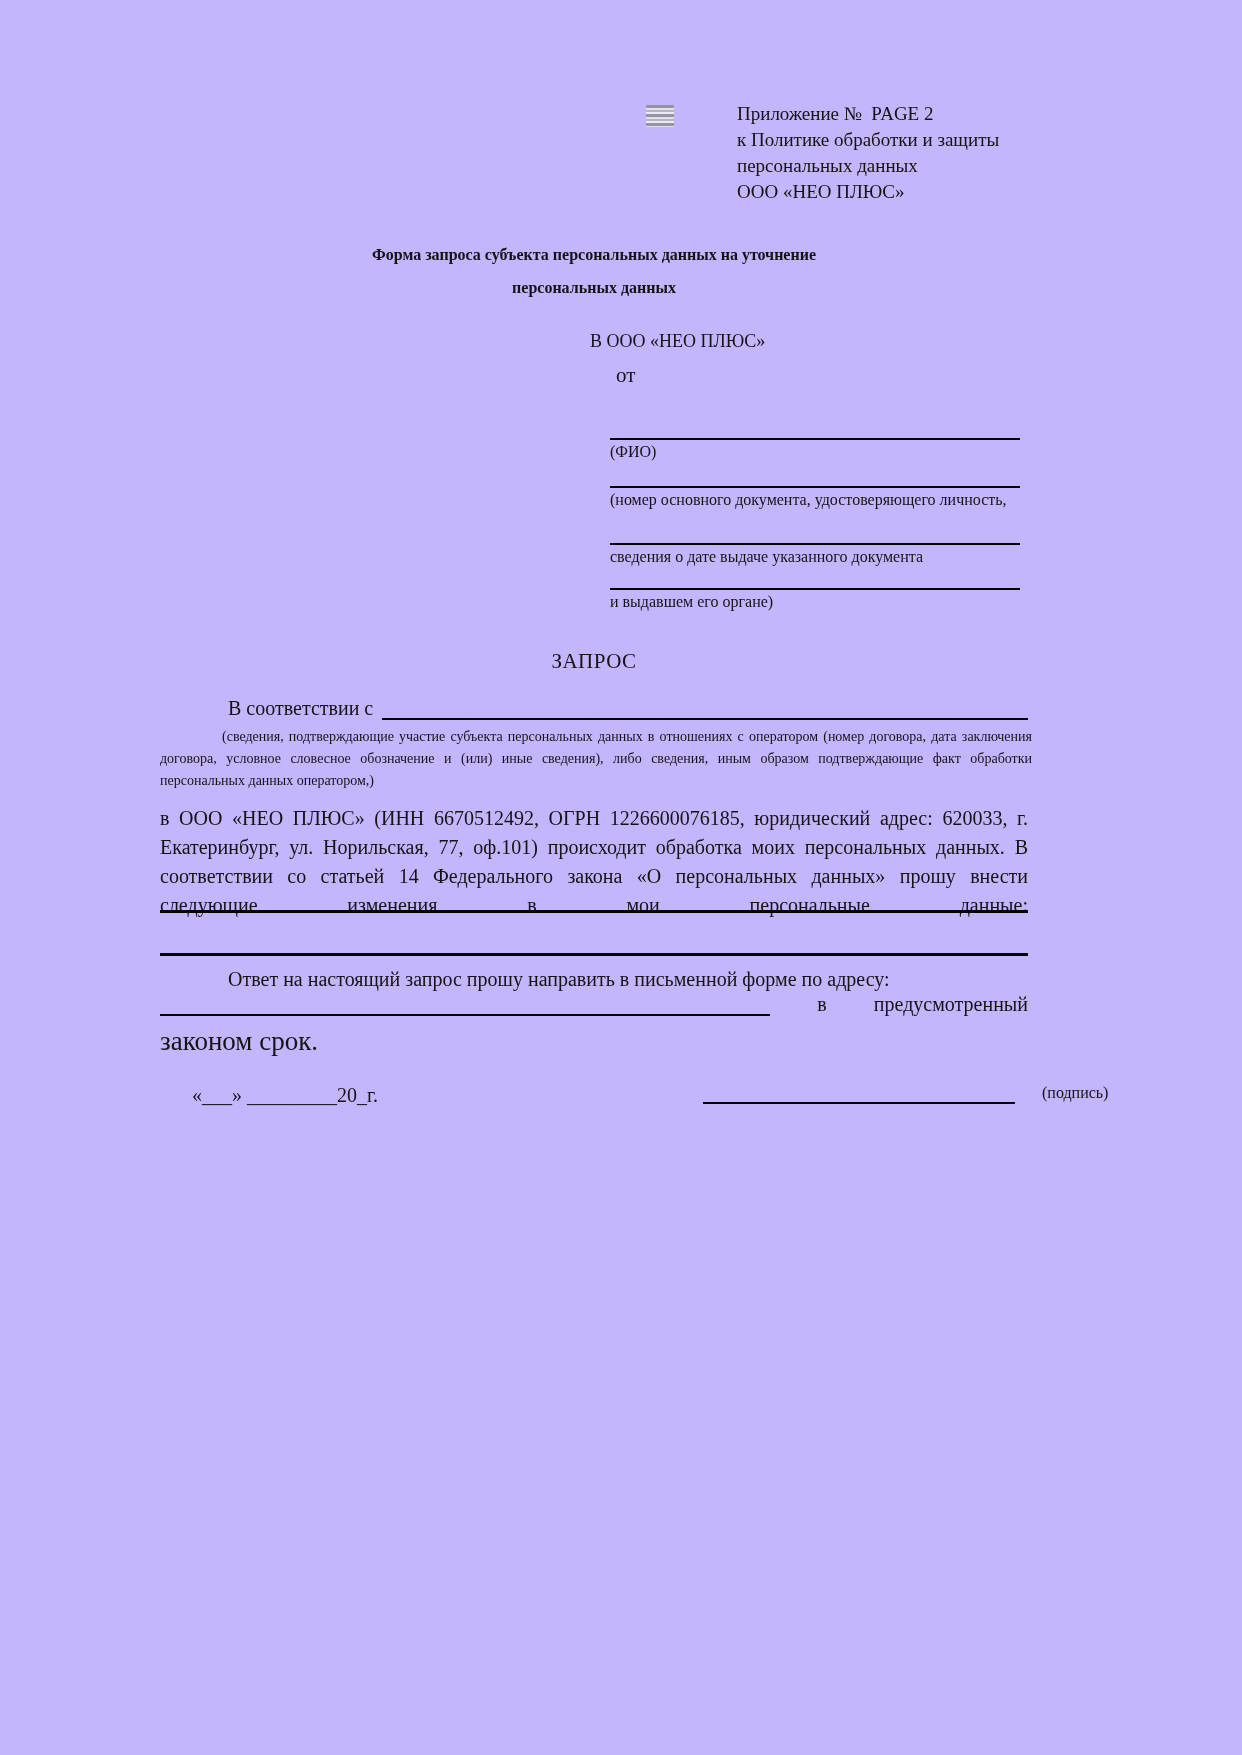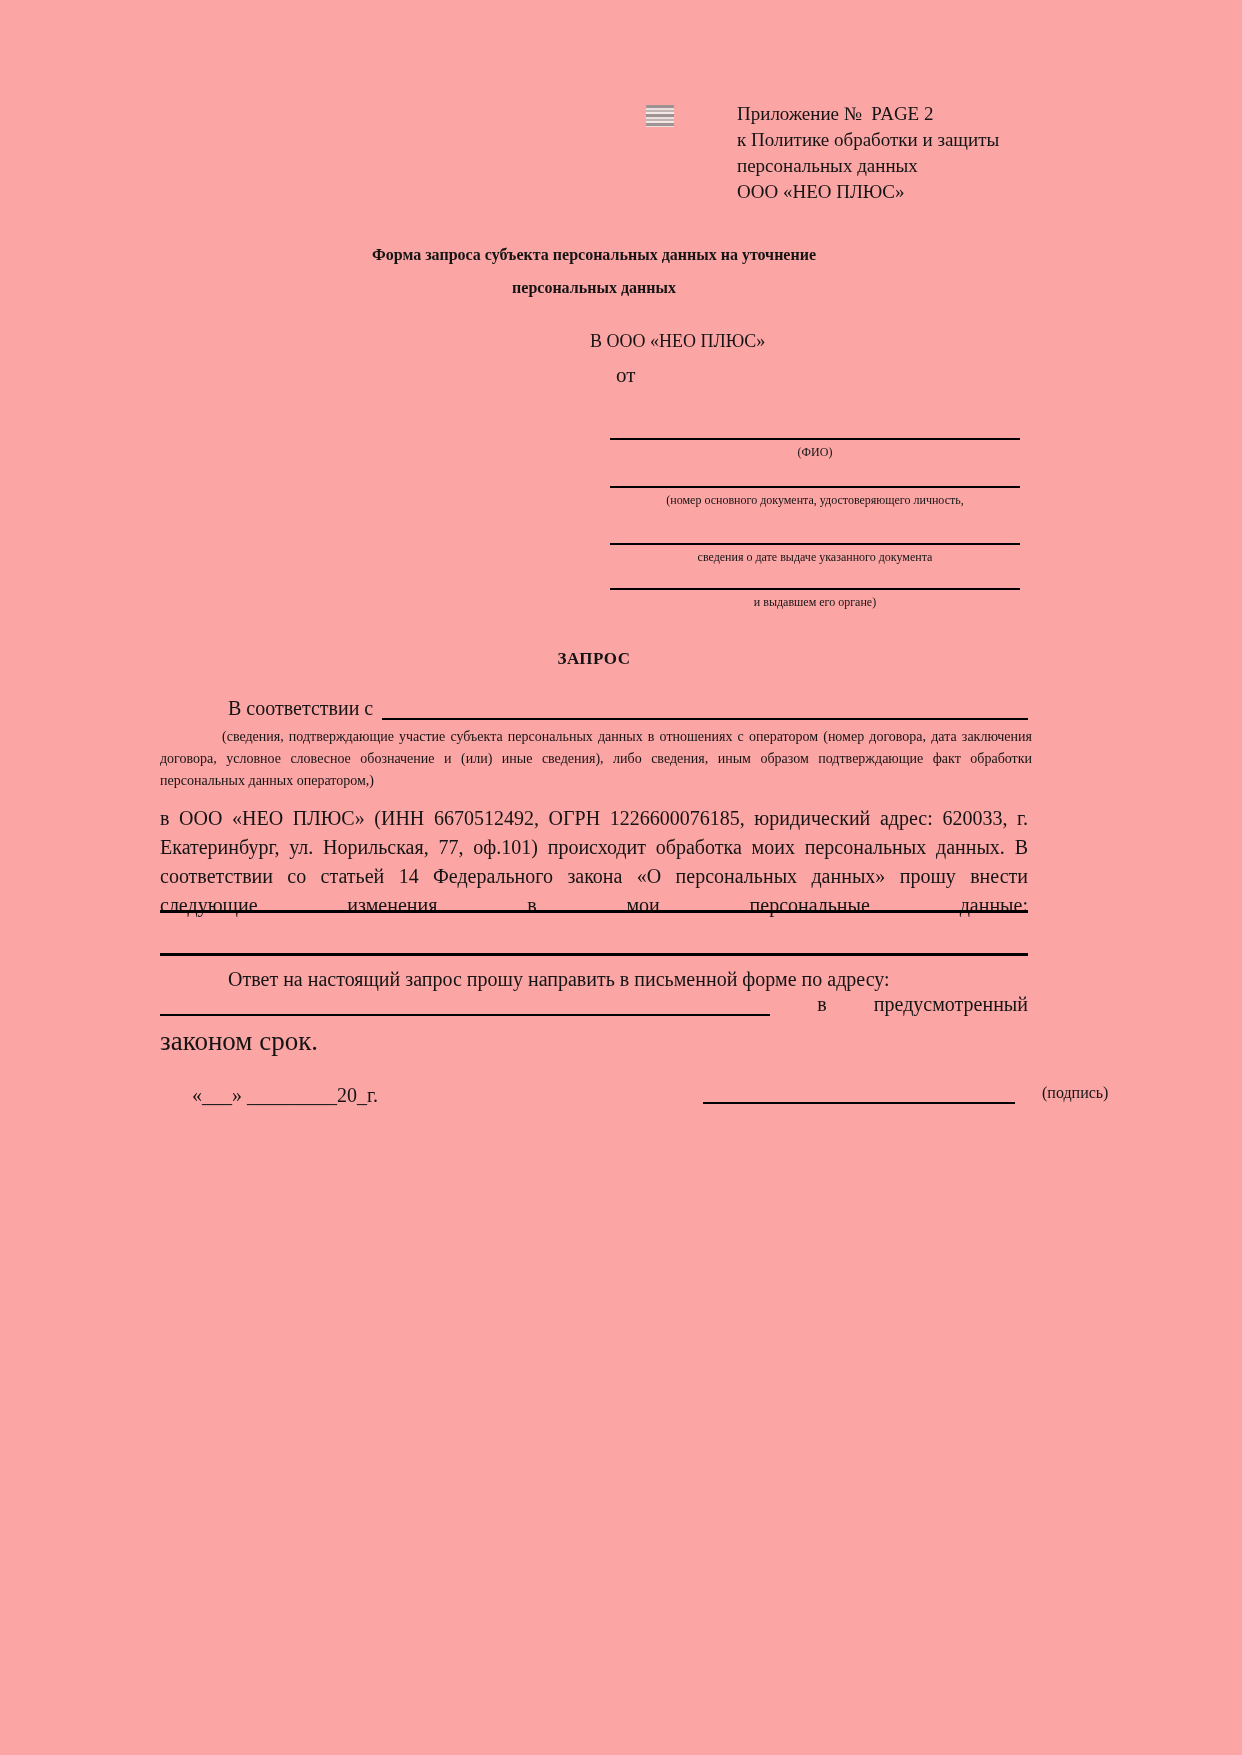--- a/index.html
+++ b/index.html
@@ -1,20 +1,20 @@
 <!DOCTYPE html>
 <html lang="ru"><head>
 <meta charset="utf-8">
 <style>
   * { margin:0; padding:0; box-sizing:border-box; }
   html,body { background:#ffffff; }
   .page {
     position:relative;
     width:1242px; height:1755px;
-    background:#fca5a5;
+    background:#c4b5fd;
     color:#141414;
     font-family:"Liberation Serif","DejaVu Serif",serif;
     overflow:hidden;
   }
   .abs { position:absolute; }
 
   
   .artifact {
     left:646px; top:105px; width:28px; height:22px;
     background:repeating-linear-gradient(180deg,#8f8f8f 0 3px,#e8e8e8 3px 5px,#b5b5b5 5px 7px,#f2f2f2 7px 9px);
@@ -30,25 +30,25 @@
     left:160px; top:238px; width:868px;
     text-align:center;
     font-size:16px; font-weight:bold; line-height:33px;
   }
 
   .to-line   { left:590px; top:331px; font-size:18px; }
   .from-line { left:616px; top:363px; font-size:21px; }
 
   .field { left:610px; width:410px; }
   .field-line { height:0; border-bottom:2px solid #000; }
-  .field-caption { text-align:center; font-size:12px; line-height:18px; padding-top:3px; }
+  .field-caption { text-align:left; font-size:16px; line-height:18px; padding-top:3px; }
 
   .zapros-heading {
     left:160px; top:649px; width:868px;
-    text-align:center; font-size:17px; letter-spacing:.5px;font-weight:bold;
+    text-align:center; font-size:21px; letter-spacing:.5px;
   }
 
   .intro-row {
     left:160px; top:694px; width:868px;
     display:flex; align-items:flex-end; font-size:20px;
   }
   .intro-row .prefix { padding-left:68px; white-space:pre; }
   .intro-row .fill-line { flex:1; height:26px; border-bottom:2px solid #000; margin-left:9px; }
 
   .footnote {

